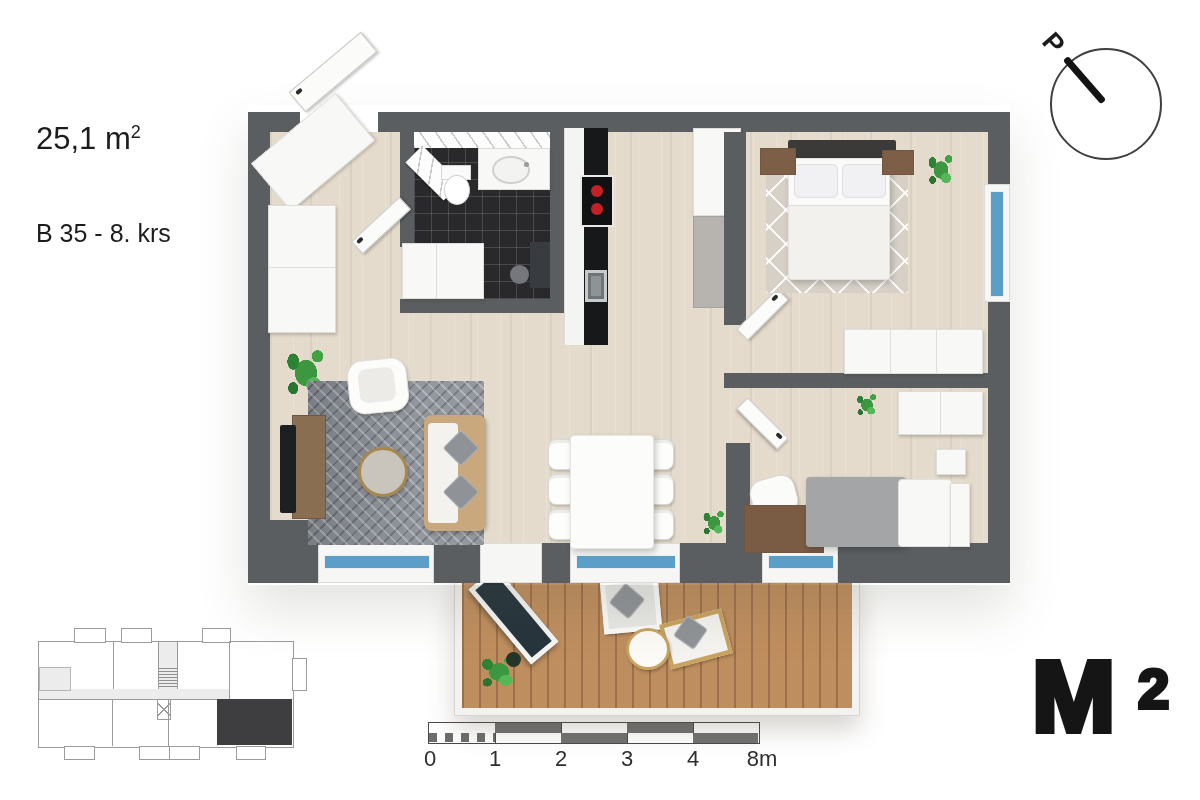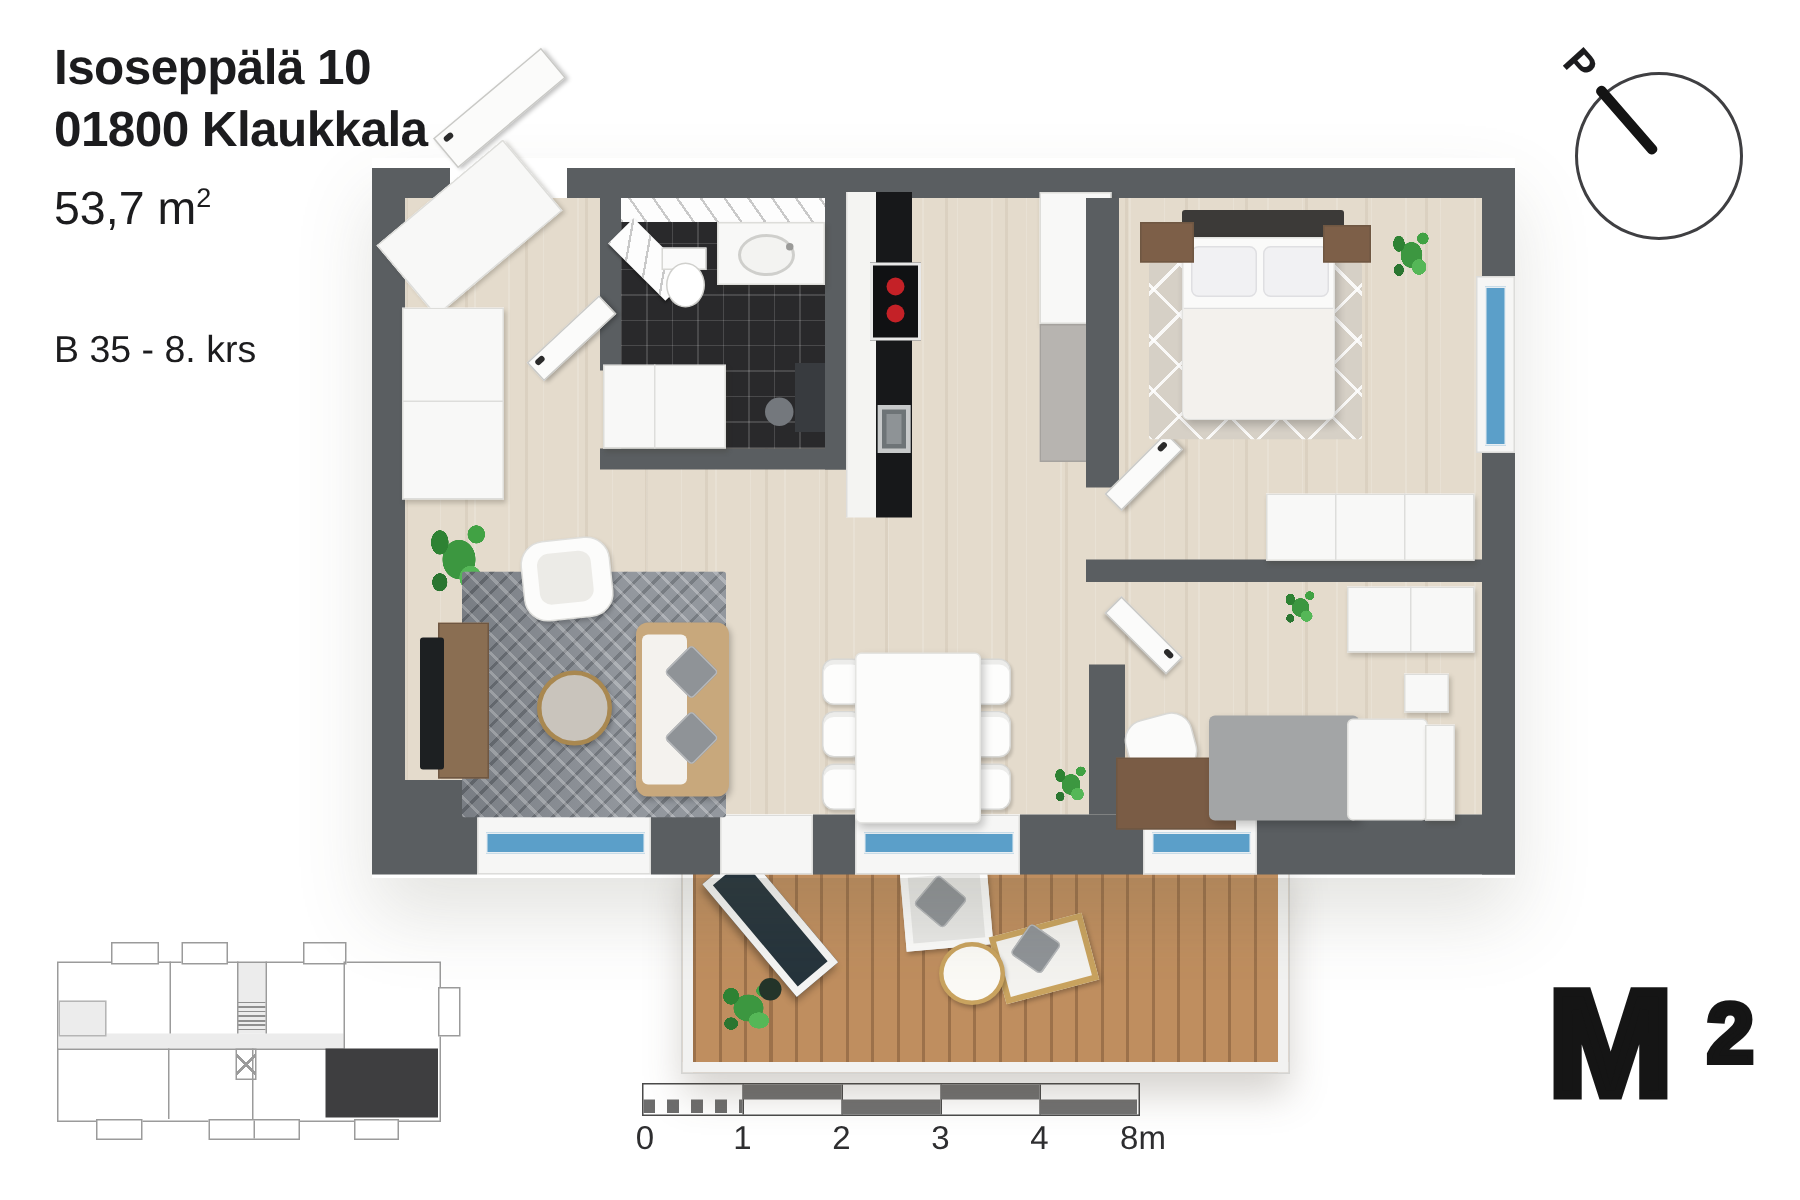--- a/index.html
+++ b/index.html
@@ -88,26 +88,22 @@
   .logo{left:1032px;top:640px;width:170px;height:130px;color:#151515;}
   .logo .m{position:absolute;left:0;top:0;font-size:100px;line-height:112px;font-weight:700;
            -webkit-text-stroke:6px #151515;letter-spacing:-4px;}
   .logo .s{position:absolute;left:106px;top:16px;font-size:56px;font-weight:700;-webkit-text-stroke:4px #151515;}
 </style>
 </head>
 <body>
 
 <div class="page">
 
-  <div class="a title">
-    <div>Isoseppälä 10</div>
-    <div>01800 Klaukkala</div>
-  </div>
   <div class="a subtitle">
-    <div><span>53,7 m</span><sup>2</sup></div>
+    <div><span>25,1 m</span><sup>2</sup></div>
   </div>
   <div class="a units">
     <div>B 35 - 8. krs</div>
   </div>
 
   <div class="a compass">
     <div class="a ring"></div>
     <div class="a needle"></div>
     <div class="a p">P</div>
   </div>

